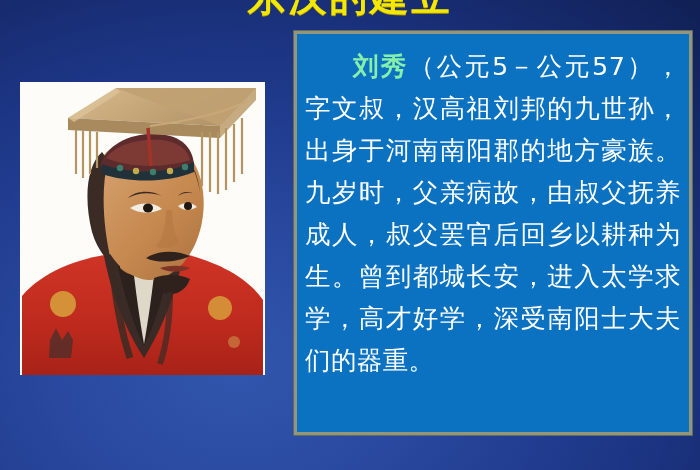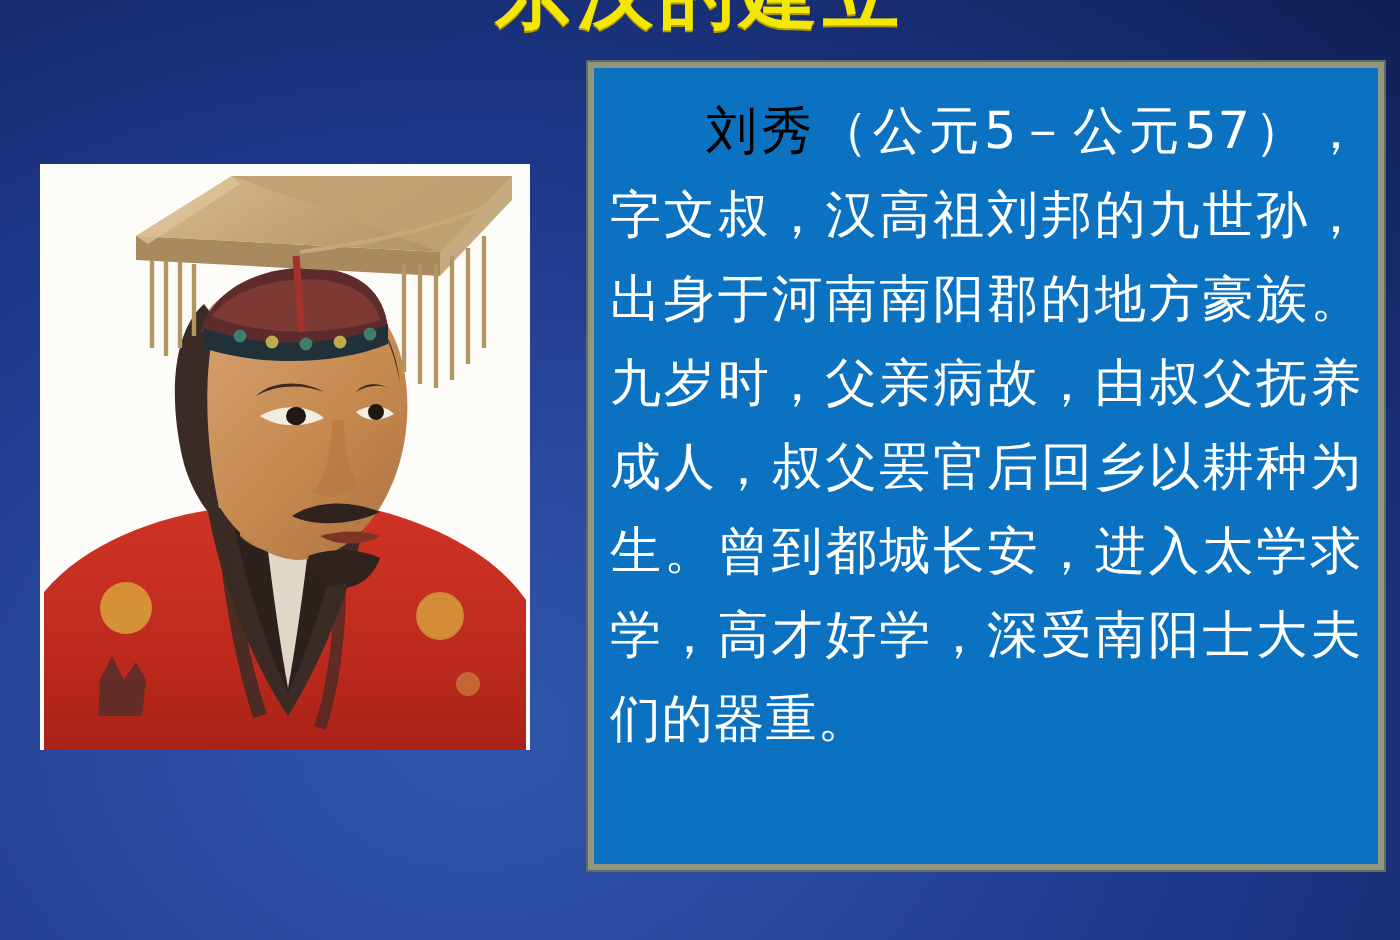--- a/index.html
+++ b/index.html
@@ -89,22 +89,22 @@
     font-family: "DejaVu Sans", "Liberation Sans", sans-serif;
     font-size: 25.5px;
     line-height: 42px;
     letter-spacing: 0.4px;
     text-indent: 48px;
     text-align: justify;
     text-justify: inter-character;
     font-weight: 500;
   }
   #textbody .name {
-    color: #000000;
-    font-weight: normal;
+    color: #86efac;
+    font-weight: bold;
   }
 </style>
 </head>
 <body>
 
 <div id="slide">
 
   <div id="title">东汉的建立</div>
 
   <div id="portrait-frame">

